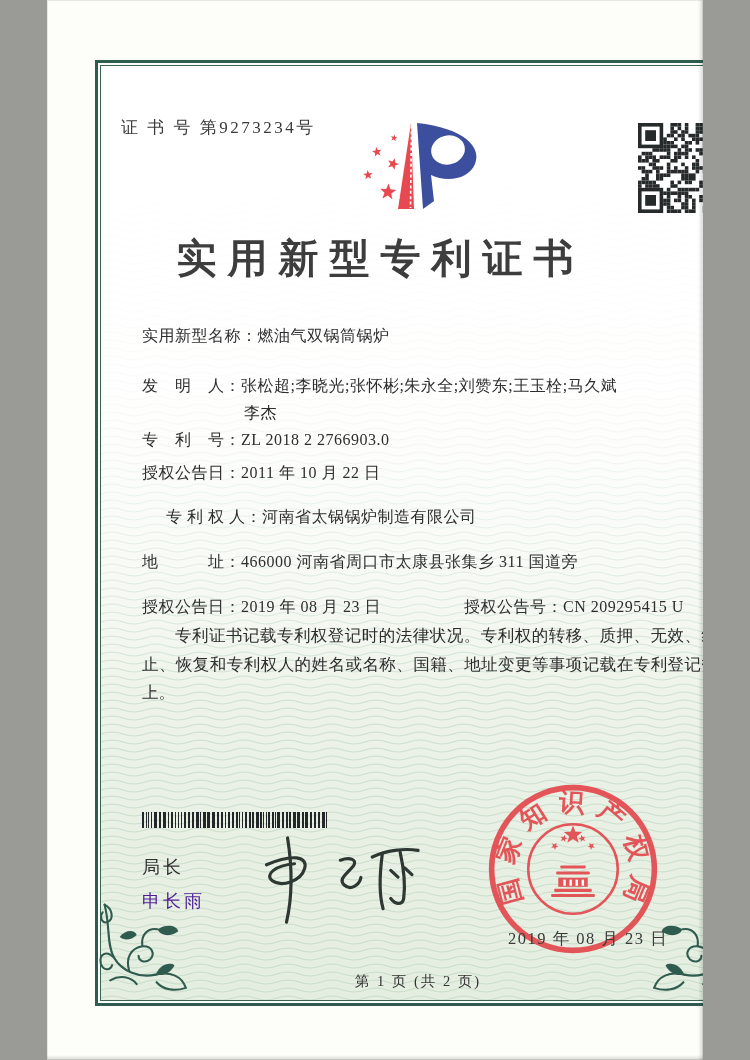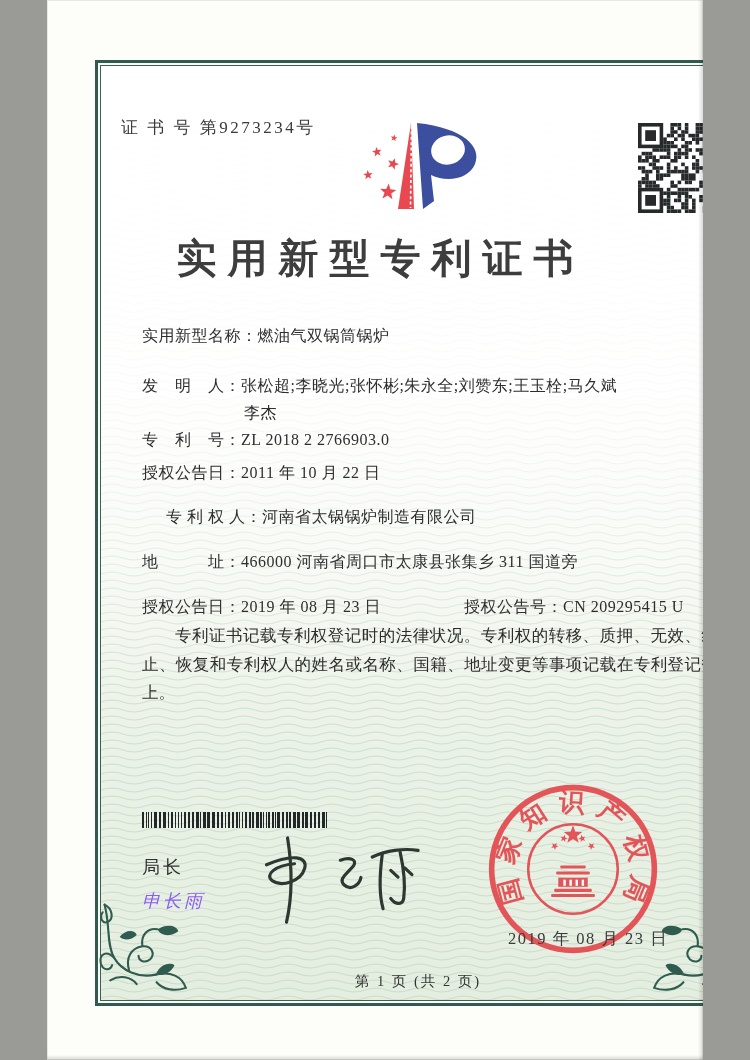--- a/index.html
+++ b/index.html
@@ -53,21 +53,21 @@
   .pair2{margin-left:83px;}
 
   .paras{left:95px;top:622px;width:576px;font-size:16.5px;line-height:28.5px;
     color:#2c2c2c;text-align:justify;}
   .paras p{margin:0 0 5px 0;text-indent:2em;}
 
   .barcode{left:95px;top:812px;width:192px;height:16px;}
   .barcode i{position:absolute;top:0;bottom:0;background:#23272a;}
 
   .sig-title{left:95px;top:855px;font-size:18px;letter-spacing:3px;color:#2f2f2f;}
-  .sig-name{left:95px;top:889px;font-size:18px;letter-spacing:3px;color:#8b5cf6;font-style:italic;}
+  .sig-name{left:95px;top:889px;font-size:18px;letter-spacing:3px;color:#4c1d95;}
   .signature{left:198px;top:828px;width:200px;height:100px;transform:rotate(-2deg);}
 
   .seal{left:437px;top:780px;width:178px;height:178px;opacity:.92;mix-blend-mode:multiply;}
   .seal-date{left:461px;top:928px;font-size:16.5px;letter-spacing:1.5px;color:#3a3a3a;z-index:5;}
 
   .page-info{left:48px;width:646px;top:972px;text-align:center;font-size:14.5px;color:#333;letter-spacing:2px;}
   .back-note{left:0;right:0;top:1016px;text-align:center;font-size:15.5px;color:#2e2e2e;letter-spacing:3px;}
 </style>
 </head>
 <body>

